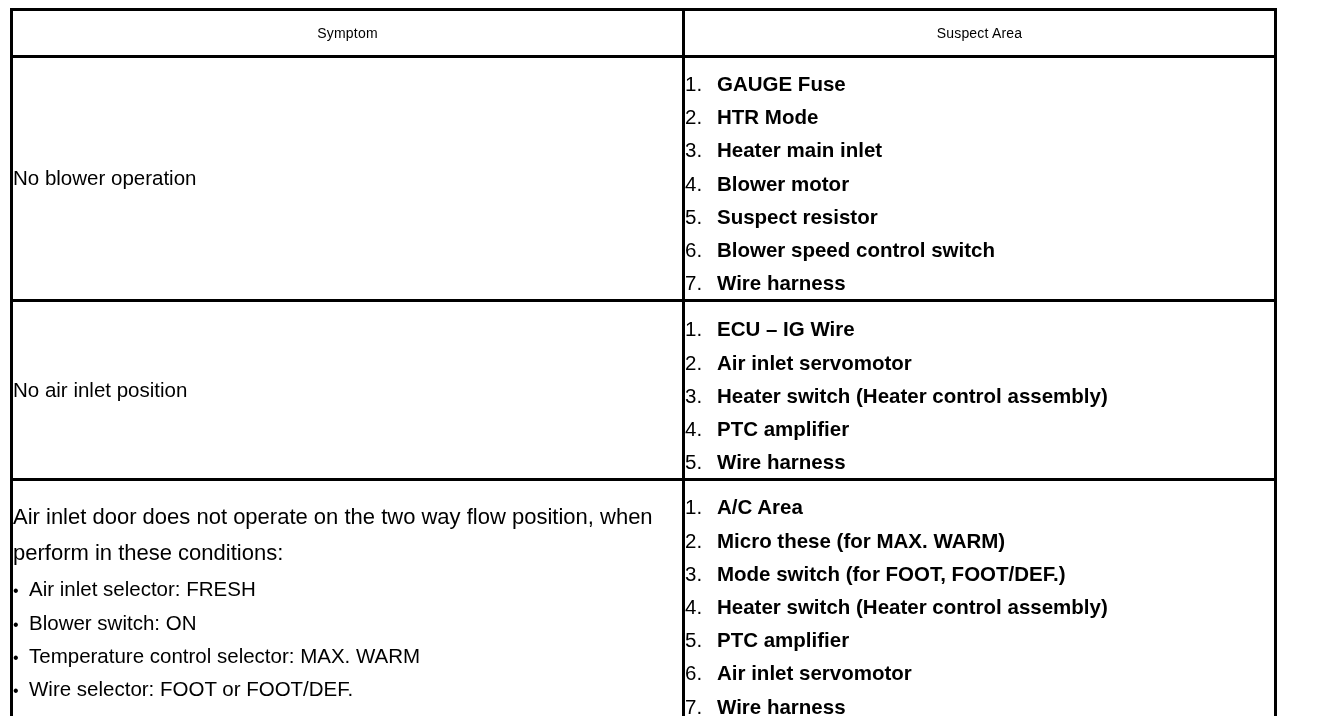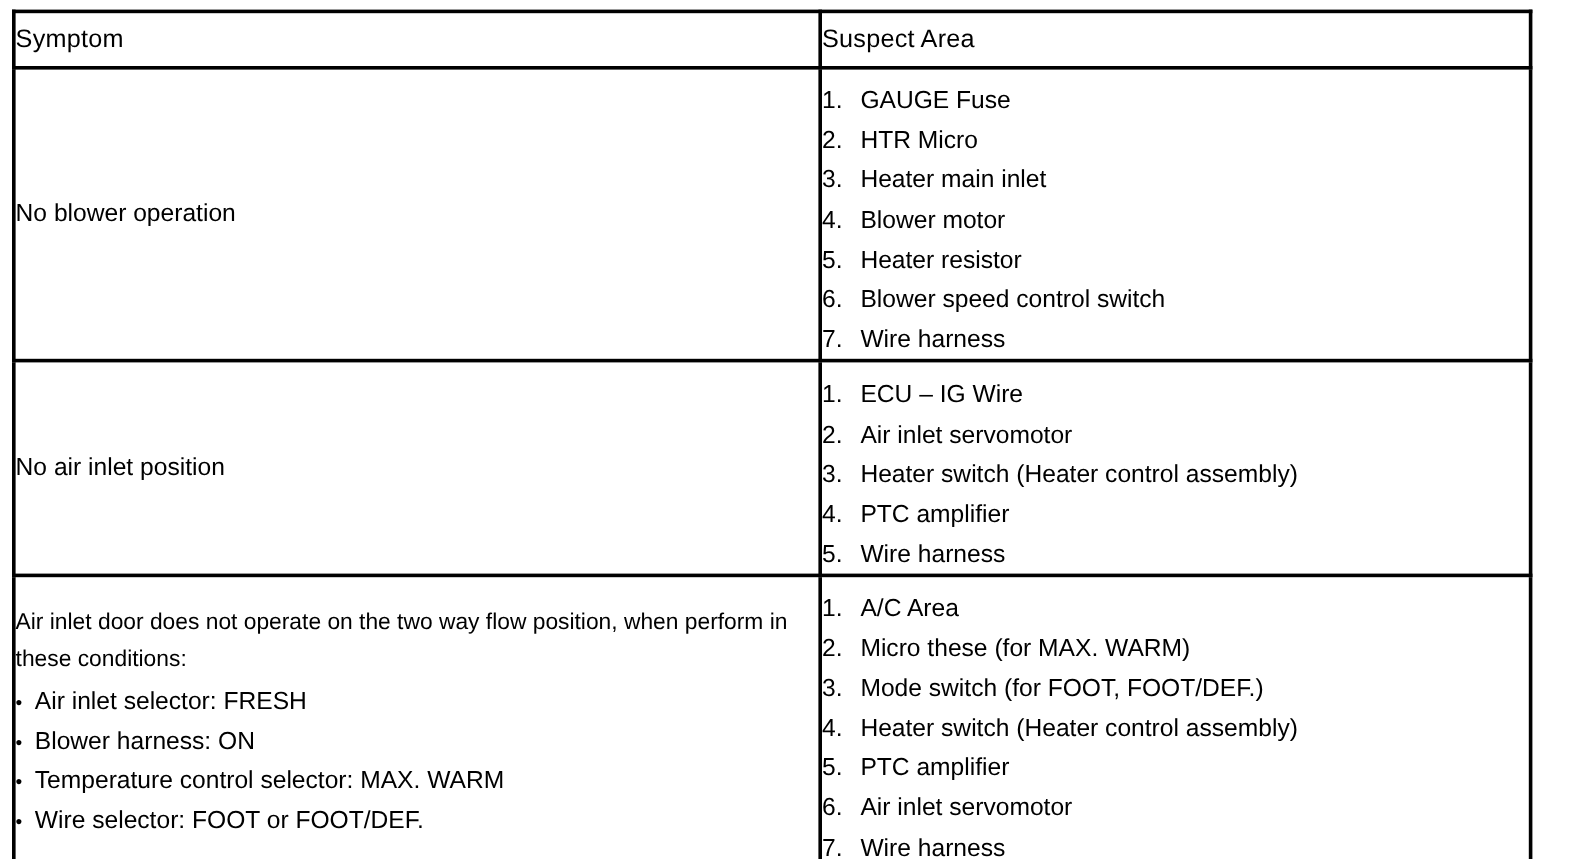--- a/index.html
+++ b/index.html
@@ -44,40 +44,40 @@
     border: 3px solid #000000;
     padding: 0;
     vertical-align: middle;
     font-weight: normal;
     background: #ffffff;
   }
 
   
   .hdr-cell {
     height: 44px;
-    text-align: left;
-    font-size: 21px;
+    text-align: center;
+    font-size: 14px;
     letter-spacing: 0.2px;
   }
 
   
   .sym-cell {
     padding: 0 14px;
     font-size: 20.5px;
     margin-top: 40px;
   }
   .sym-simple {
     line-height: 1.2;
   }
   .sym-block {
     padding: 14px 14px 10px 14px;
     vertical-align: top;
   }
   .sym-para {
-    font-size: 19px;
+    font-size: 22px;
     line-height: 1.62;
     margin: 0 0 2px 0;
     max-width: 646px;
   }
   .cond-list {
     list-style: none;
     margin: 0;
     padding: 0;
   }
   .cond-list li {
@@ -110,21 +110,21 @@
     align-items: baseline;
     font-size: 20.5px;
     line-height: 1.62;
     white-space: nowrap;
   }
   .sus-num {
     display: inline-block;
     width: 32px;
     flex: 0 0 32px;
   }
-  .sus-txt { display: inline-block; }
+  .sus-txt { display: inline-block; font-weight: bold; }
 
   
   tr.row-1 .sus-cell { padding-top: 9px; }
   tr.row-2 .sus-cell { padding-top: 10px; }
   tr.row-3 .sus-cell { padding-top: 9px; }
 </style>
 </head>
 <body>
 
 <div class="page">
@@ -149,33 +149,33 @@
           <div class="sym-simple">No blower operation</div>
         </td>
         <td class="sus-cell">
           <ul class="sus-list">
             <li>
               <span class="sus-num">1.</span>
               <span class="sus-txt">GAUGE Fuse</span>
             </li>
             <li>
               <span class="sus-num">2.</span>
-              <span class="sus-txt">HTR Micro</span>
+              <span class="sus-txt">HTR Mode</span>
             </li>
             <li>
               <span class="sus-num">3.</span>
               <span class="sus-txt">Heater main inlet</span>
             </li>
             <li>
               <span class="sus-num">4.</span>
               <span class="sus-txt">Blower motor</span>
             </li>
             <li>
               <span class="sus-num">5.</span>
-              <span class="sus-txt">Heater resistor</span>
+              <span class="sus-txt">Suspect resistor</span>
             </li>
             <li>
               <span class="sus-num">6.</span>
               <span class="sus-txt">Blower speed control switch</span>
             </li>
             <li>
               <span class="sus-num">7.</span>
               <span class="sus-txt">Wire harness</span>
             </li>
           </ul>
@@ -215,21 +215,21 @@
       <tr class="row-3">
         <td class="sym-cell sym-block">
           <p class="sym-para">Air inlet door does not operate on the two way flow position, when perform in these conditions:</p>
           <ul class="cond-list">
             <li>
               <span class="cond-bullet">•</span>
               <span>Air inlet selector: FRESH</span>
             </li>
             <li>
               <span class="cond-bullet">•</span>
-              <span>Blower harness: ON</span>
+              <span>Blower switch: ON</span>
             </li>
             <li>
               <span class="cond-bullet">•</span>
               <span>Temperature control selector: MAX. WARM</span>
             </li>
             <li>
               <span class="cond-bullet">•</span>
               <span>Wire selector: FOOT or FOOT/DEF.</span>
             </li>
           </ul>

